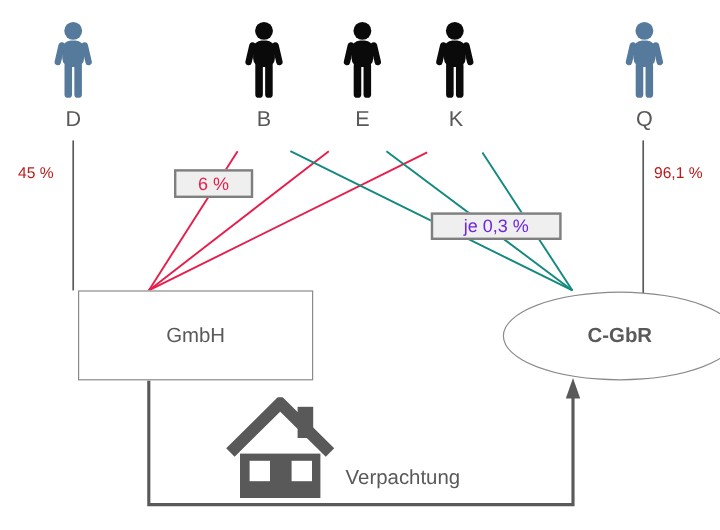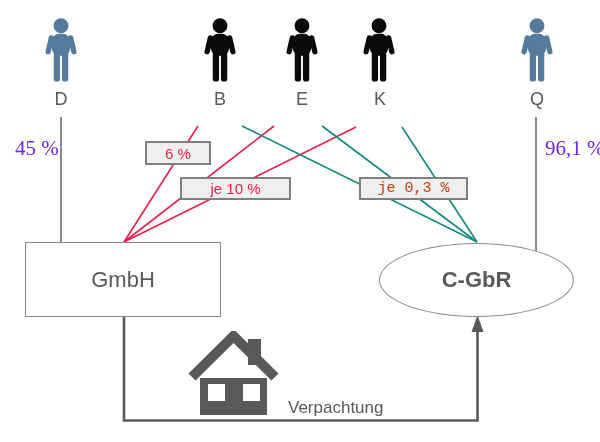--- a/index.html
+++ b/index.html
@@ -10,40 +10,40 @@
   .lines-layer{position:absolute;left:0;top:0;z-index:1;}
   .person{position:absolute;width:42px;height:68px;z-index:3;}
   .person svg{width:100%;height:100%;display:block;}
   .person-blue{color:#567a9c;}
   .person-black{color:#0a0a0a;}
   .person-label{
     position:absolute;z-index:3;width:40px;text-align:center;
     font-size:18px;color:#595959;
   }
   .pct-label{
-    position:absolute;z-index:3;font-size:21px;color:#6d28d9;white-space:nowrap;font-family:Liberation Serif, serif;
+    position:absolute;z-index:3;font-size:13px;color:#b91c1c;white-space:nowrap;
   }
   .share-box{
     position:absolute;z-index:2;background:#efefef;border:2px solid #7f7f7f;
     display:flex;align-items:center;justify-content:center;
     font-size:15px;white-space:nowrap;box-sizing:border-box;
   }
   .share-red{color:#e61e4c;}
-  .share-teal{color:#c2410c;font-family:Liberation Mono, monospace;}
+  .share-teal{color:#6d28d9;}
   .entity{
     position:absolute;z-index:2;background:#ffffff;border:1.5px solid #8a8a8a;
     display:flex;align-items:center;justify-content:center;
-    font-size:22px;color:#595959;box-sizing:border-box;
+    font-size:17px;color:#595959;box-sizing:border-box;margin-left:40px;
   }
   .entity-rect{left:25px;top:242px;width:196px;height:75px;}
   .entity-ellipse{left:379px;top:243px;width:195px;height:74px;border-radius:50%;font-weight:bold;}
   .house{position:absolute;left:188px;top:331px;width:95px;height:86px;z-index:3;}
   .house svg{width:100%;height:100%;display:block;}
   .lease-label{
-    position:absolute;left:288px;top:398px;z-index:3;
+    position:absolute;left:288px;top:388px;z-index:3;
     font-size:17px;color:#595959;white-space:nowrap;
   }
 </style>
 </head>
 <body>
 
 <div class="canvas">
 
   <svg class="lines-layer" width="600" height="442" viewBox="0 0 600 442">
 
@@ -119,23 +119,20 @@
   <div class="person-label" style="left:282px;top:89px">E</div>
   <div class="person-label" style="left:360px;top:89px">K</div>
   <div class="person-label" style="left:517px;top:89px">Q</div>
 
   <div class="pct-label" style="left:15px;top:136px">45 %</div>
   <div class="pct-label" style="left:545px;top:136px">96,1 %</div>
 
   <div class="share-box share-red" style="left:145px;top:141px;width:66px;height:24px">
     <span>6 %</span>
   </div>
-  <div class="share-box share-red" style="left:180px;top:177px;width:111px;height:23px">
-    <span>je 10 %</span>
-  </div>
   <div class="share-box share-teal" style="left:359px;top:177px;width:109px;height:23px">
     <span>je 0,3 %</span>
   </div>
 
   <div class="entity entity-rect">
     <span>GmbH</span>
   </div>
   <div class="entity entity-ellipse">
     <span>C-GbR</span>
   </div>

